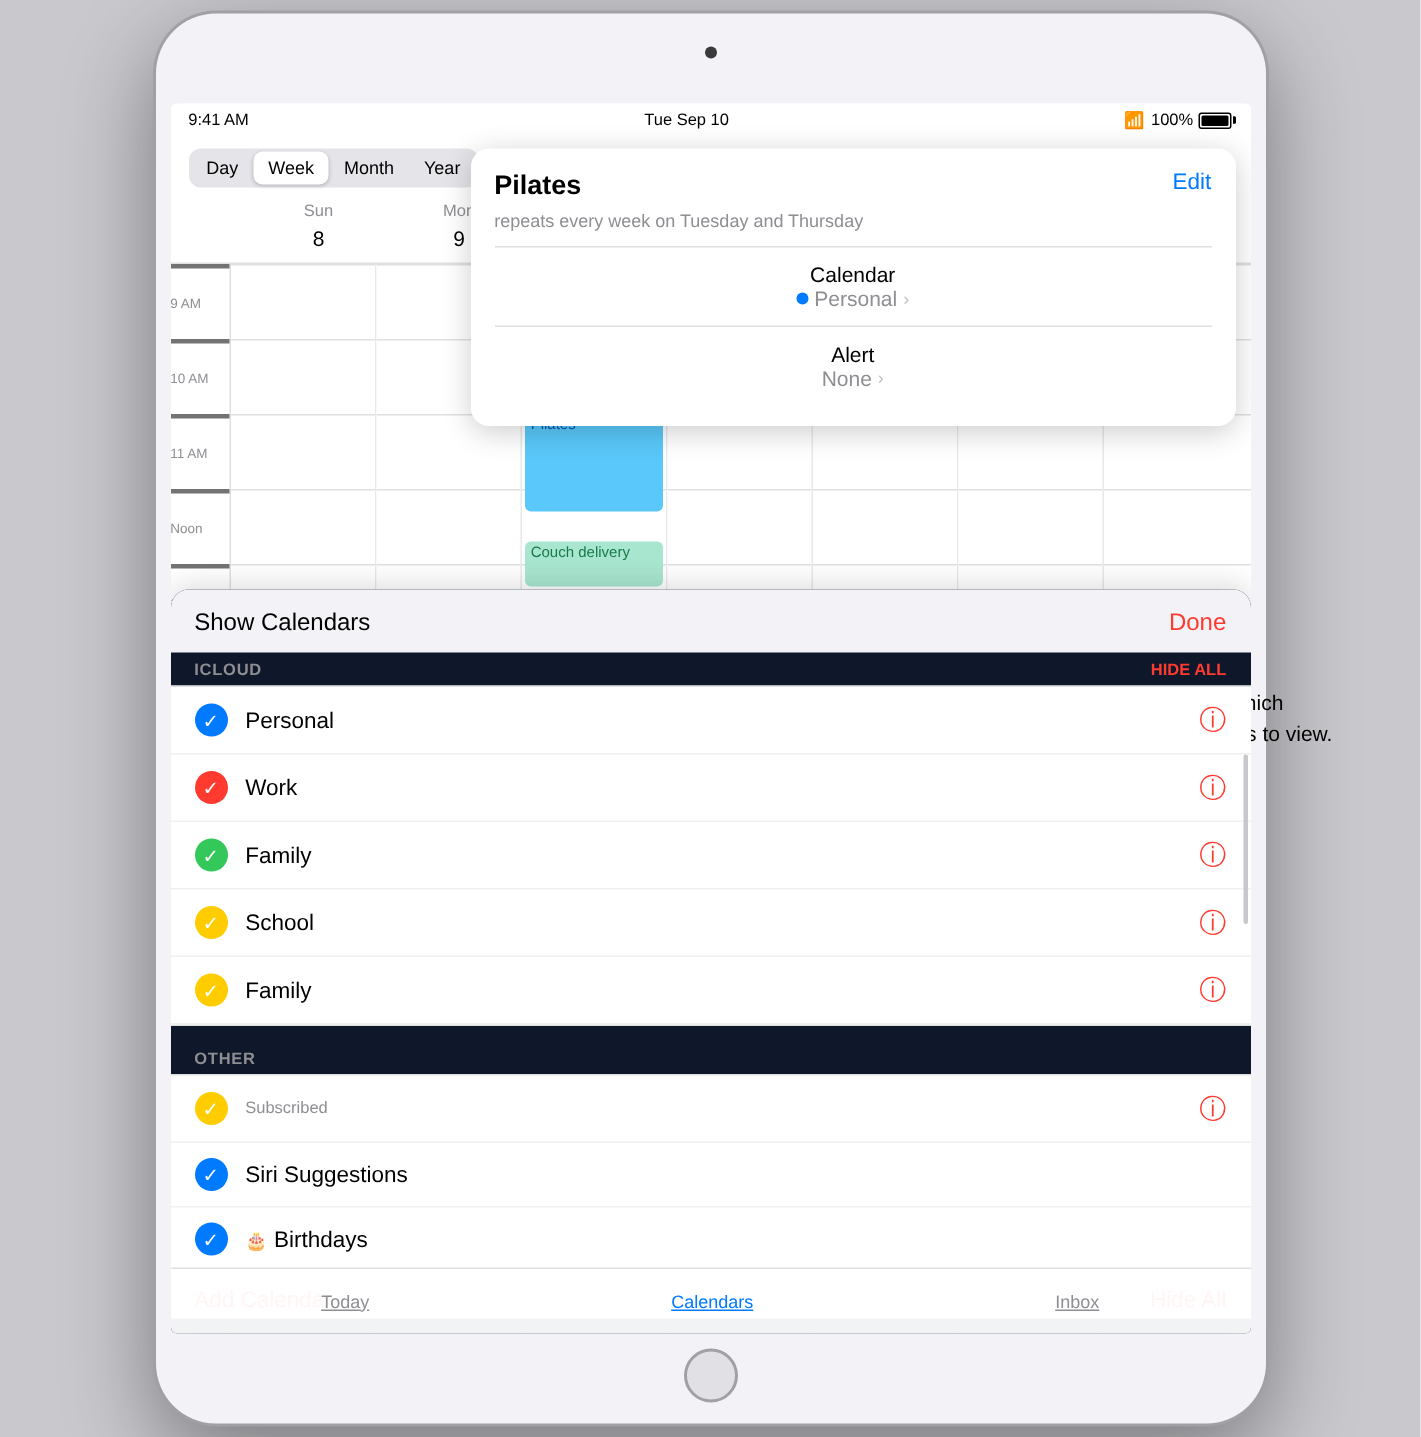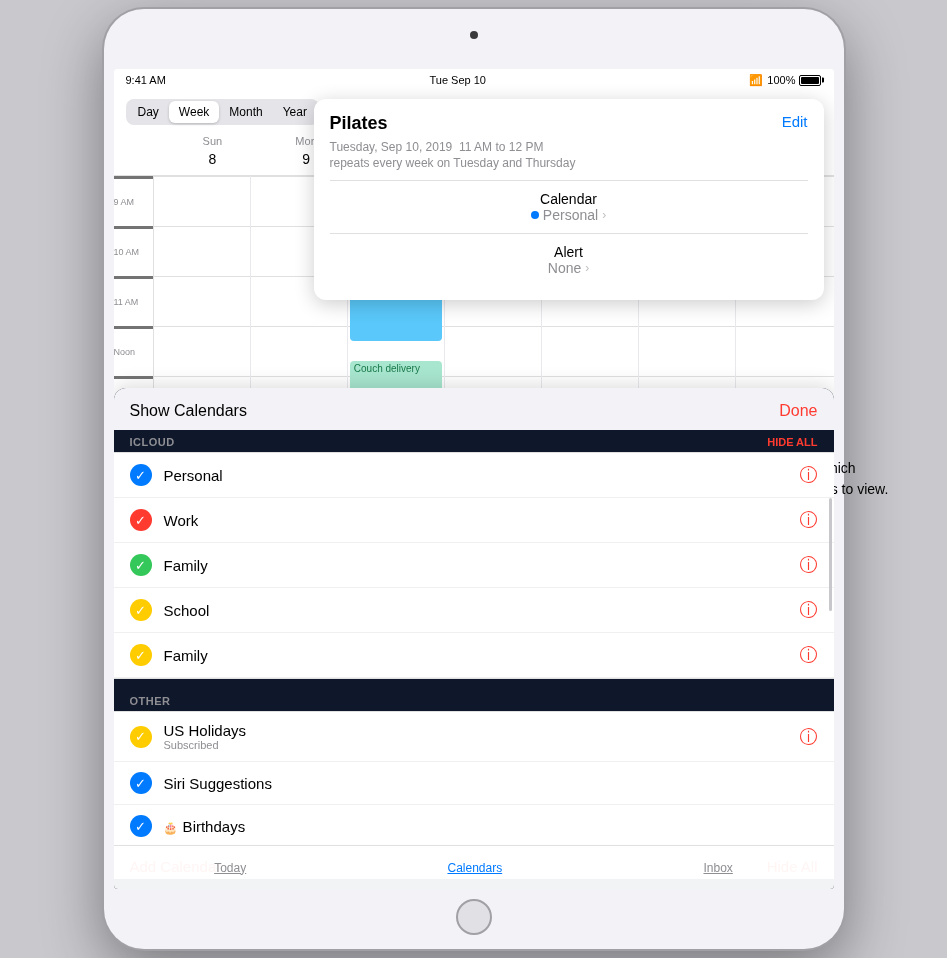--- a/index.html
+++ b/index.html
@@ -503,23 +503,20 @@
         <div class="day-line"></div>
       </div>
     </div>
 
     <div class="event-detail-overlay">
       <div class="event-detail-popup">
         <div class="popup-header">
           <span class="popup-title">Pilates</span>
           <span class="popup-edit">Edit</span>
         </div>
-        <div class="popup-date">
-          <span>Tuesday, Sep 10, 2019</span>&nbsp;&nbsp;<span>11 AM to 12 PM</span>
-        </div>
         <div class="popup-repeat">repeats every week on Tuesday and Thursday</div>
         <div class="popup-row">
           <span class="popup-row-label">Calendar</span>
           <span class="popup-row-value">
             <span class="popup-dot"></span>
             <span>Personal</span>
             <span class="chevron">›</span>
           </span>
         </div>
         <div class="popup-row">
@@ -574,21 +571,20 @@
       </div>
 
       <div class="other-section">
         <div class="panel-section-header">
           <span class="section-label">OTHER</span>
         </div>
         <div class="calendar-list">
           <div class="calendar-item">
             <div class="check-circle check-yellow">✓</div>
             <div style="flex:1;">
-              <div class="calendar-name">US Holidays</div>
               <div class="calendar-sub">Subscribed</div>
             </div>
             <span class="info-icon">ⓘ</span>
           </div>
           <div class="calendar-item">
             <div class="check-circle check-blue">✓</div>
             <span class="calendar-name">Siri Suggestions</span>
           </div>
           <div class="calendar-item">
             <div class="check-circle check-blue">✓</div>

